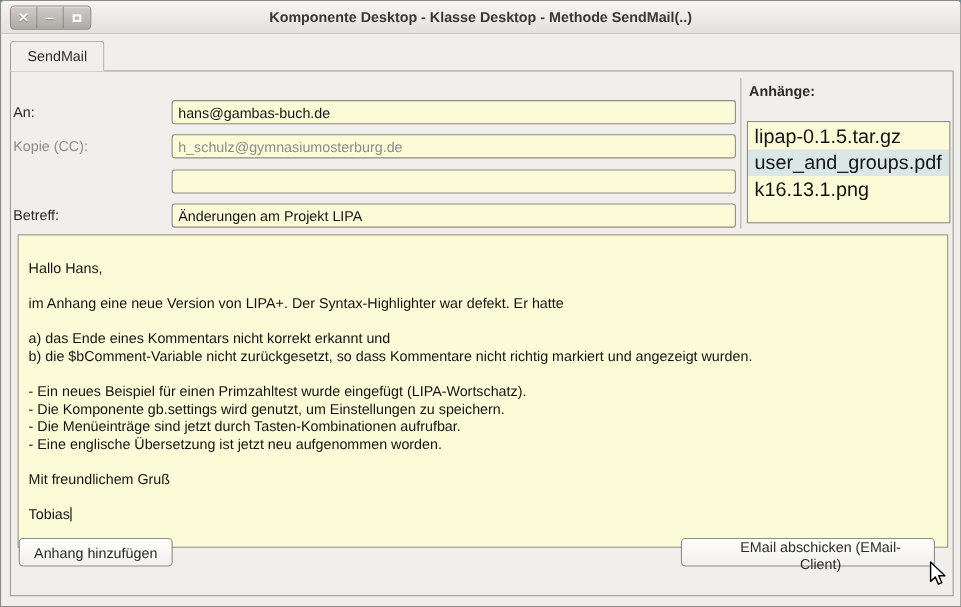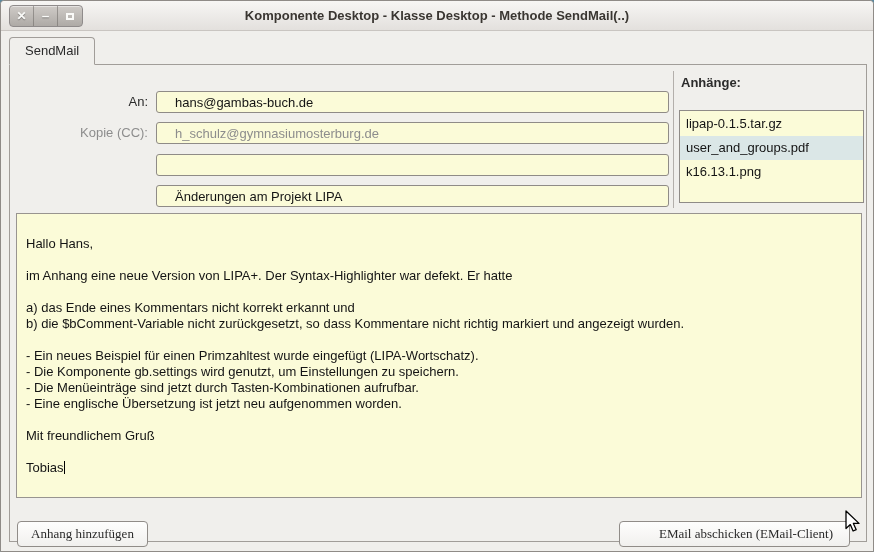--- a/index.html
+++ b/index.html
@@ -37,52 +37,52 @@
     position:absolute;left:8px;top:36px;height:28px;padding:0 15px;z-index:2;
     background:#f0efec;border:1px solid #a19d99;border-bottom:1px solid #f0efec;
     border-radius:4px 4px 0 0;font-size:13px;line-height:26px;color:#2b2b2b;
   }
   .tabpage{
     position:absolute;left:8px;top:63px;width:858px;height:478px;
     border:1px solid #a19d99;background:#f0efec;
   }
   
   .form-label{
-    position:absolute;left:2px;width:136px;text-align:right;
+    position:absolute;left:2px;width:136px;
     font-size:13px;line-height:22px;color:#2b2b2b;
   }
   .form-input{
     position:absolute;left:146px;width:513px;height:22px;
     border:1px solid #8f8b87;border-radius:3px;background:#fbfbd8;
     font-family:"Liberation Sans",sans-serif;font-size:13px;color:#141414;
-    padding:0 18px;outline:none;
+    padding:0 5px;outline:none;
   }
   .muted{color:#8d8d8d !important;}
   .vsep{position:absolute;left:663px;top:6px;width:1px;height:137px;background:#b3afab;}
   .attach-label{position:absolute;left:671px;top:10px;font-size:13px;color:#2b2b2b;font-weight:bold;}
   .attach-list{
     position:absolute;left:669px;top:45px;width:185px;height:93px;
     border:1px solid #8f8b87;background:#fbfbd8;padding-top:1px;overflow:hidden;
   }
-  .attach-item{height:24px;line-height:24px;padding:0 6px;font-size:13px;color:#141414;white-space:nowrap;}
+  .attach-item{height:24px;line-height:24px;padding:0 6px;font-size:18px;color:#141414;white-space:nowrap;}
   .attach-item.selected{background:#dbe7e7;}
   
   .body-area{
     position:absolute;left:6px;top:148px;width:846px;height:285px;
     border:1px solid #989490;background:#fbfbd8;
     padding:22px 9px;font-size:13px;line-height:16px;color:#141414;overflow:hidden;
   }
   .body-text{white-space:pre-wrap;}
   .caret{display:inline-block;width:1px;height:13px;background:#000;vertical-align:-2px;}
   
   .btn{
-    position:absolute;top:456px;height:26px;padding:0 13px;
+    position:absolute;top:424px;height:26px;padding:0 13px;
     border:1px solid #908c88;border-radius:4px;
     background:linear-gradient(#fefefd,#f1f0ee);
-    font-family:Liberation Serif, serif;font-size:13px;color:#2b2b2b;
+    font-family:Liberation Sans, sans-serif;font-size:13px;color:#2b2b2b;
   }
   .btn-add{left:7px;}
   .btn-send{left:609px;width:231px;padding-left:36px;}
   
   .mouse-cursor{position:absolute;left:838px;top:508px;z-index:10;pointer-events:none;}
 </style>
 </head>
 <body>
 
 <div class="window">
@@ -107,20 +107,21 @@
   <div class="tabpage">
 
     <div class="form-label" style="top:26px">An:</div>
     <input class="form-input" style="top: 26px;" value="hans@gambas-buch.de">
 
     <div class="form-label muted" style="top:57px">Kopie (CC):</div>
     <input class="form-input muted" style="top: 57px;" value="h_schulz@gymnasiumosterburg.de">
 
     <input class="form-input muted" style="top: 89px;" value="">
 
+    <div class="form-label" style="top:120px">Betreff:</div>
     <input class="form-input" style="top: 120px;" value="Änderungen am Projekt LIPA">
 
     <div class="vsep"></div>
     <div class="attach-label">Anhänge:</div>
     <div class="attach-list">
       <div class="attach-item">lipap-0.1.5.tar.gz</div>
       <div class="attach-item selected">user_and_groups.pdf</div>
       <div class="attach-item">k16.13.1.png</div>
     </div>
 

